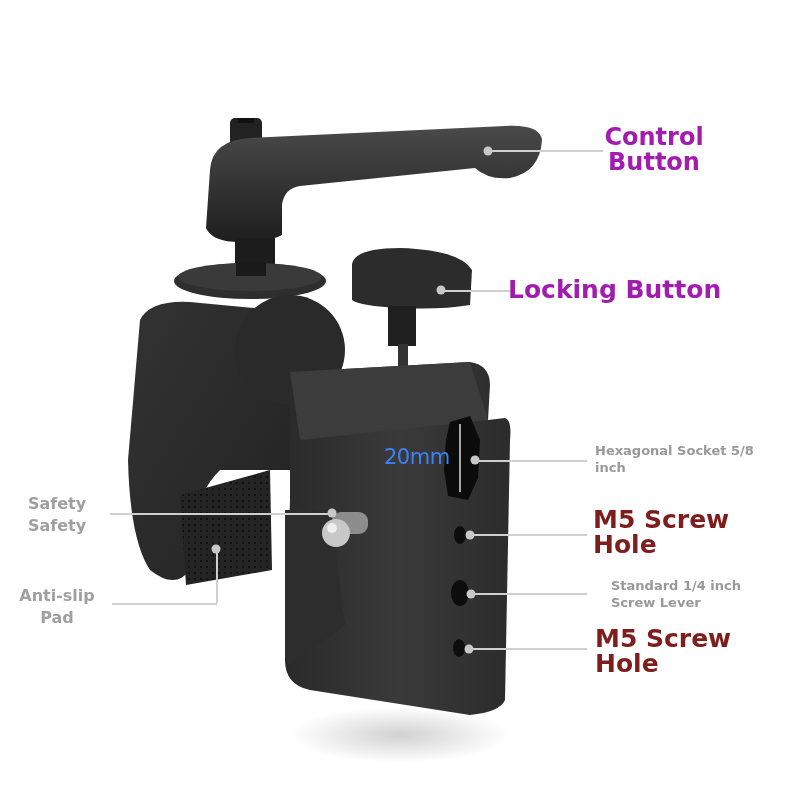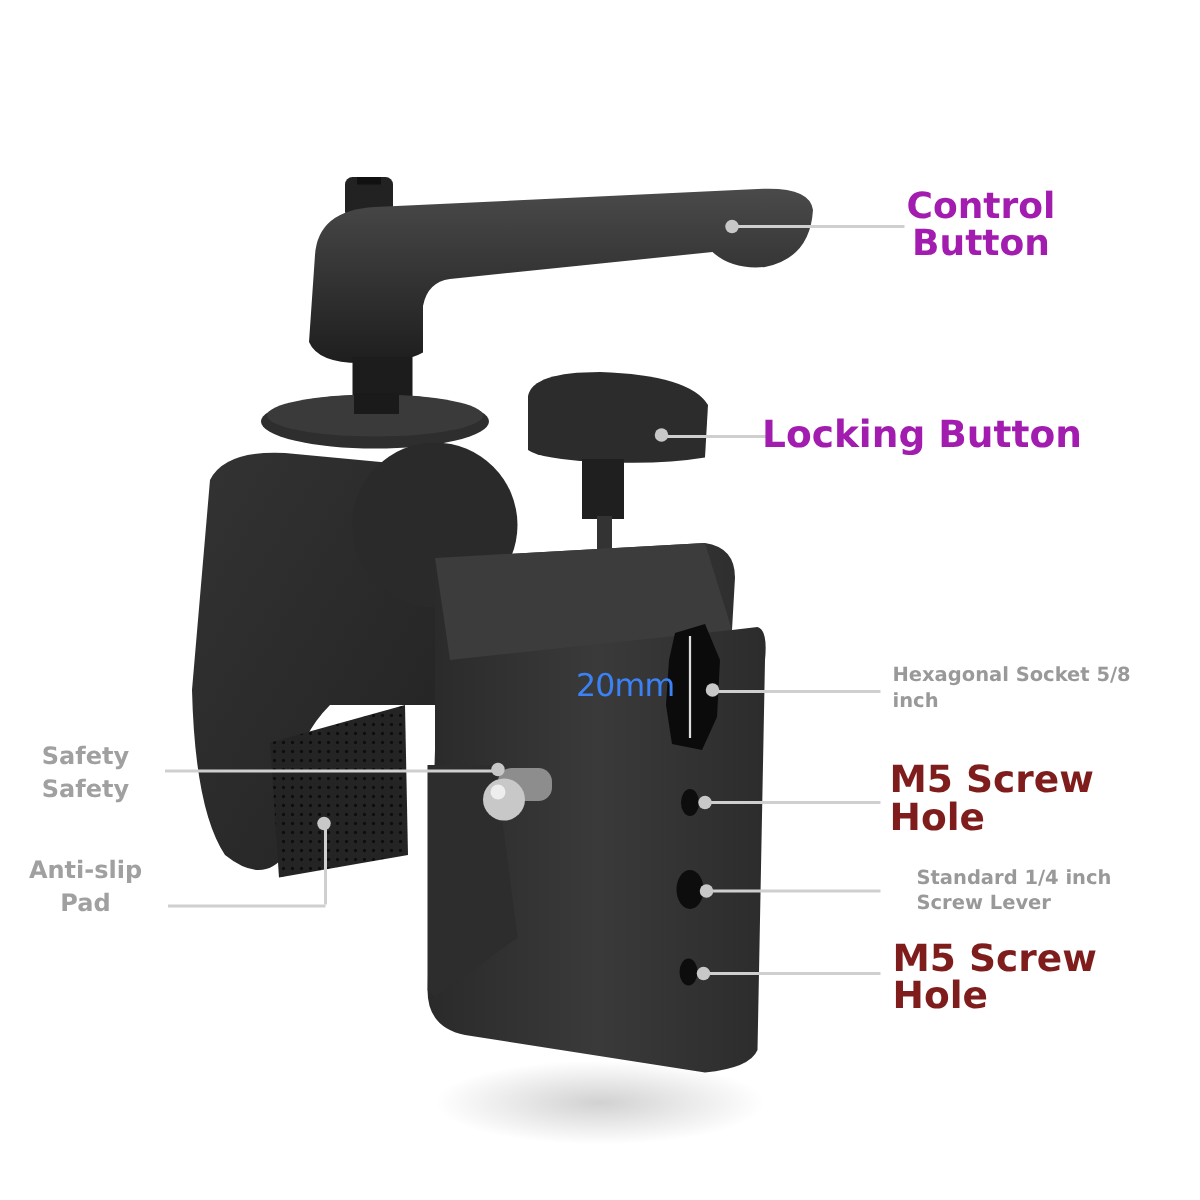--- a/index.html
+++ b/index.html
@@ -149,19 +149,19 @@
   <div class="label big" style="left:595px; top:626px;">
     <div>M5 Screw</div>
     <div>Hole</div>
   </div>
 
   <div class="label med" style="left:18px; top:493px; width:78px;">
     <div>Safety</div>
     <div>Safety</div>
   </div>
 
-  <div class="label med" style="left:12px; top:569px; width:90px;">
+  <div class="label med" style="left:12px; top:585px; width:90px;">
     <div>Anti-slip</div>
     <div>Pad</div>
   </div>
 
   <div class="dim-label" style="left:384px; top:445px;">20mm</div>
 </div>
 
 </body></html>

